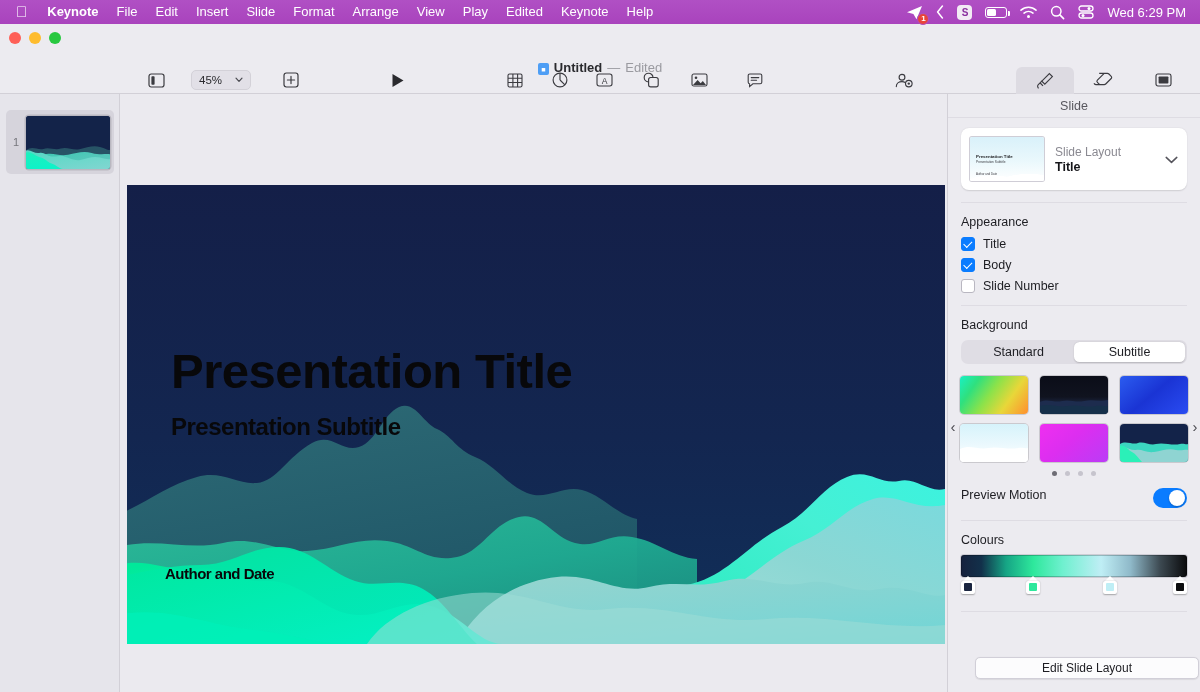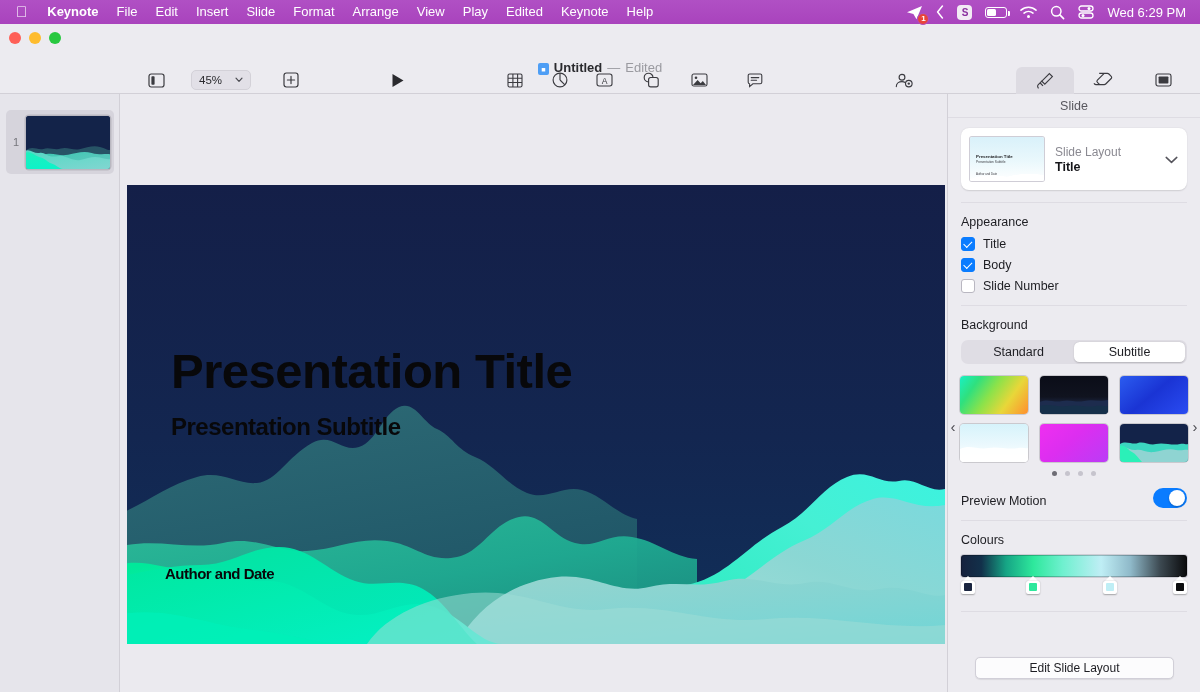--- a/index.html
+++ b/index.html
@@ -177,36 +177,36 @@
   }
   .arrow {
     position:absolute; top:50%; transform:translateY(-50%);
     font-size:15px; color:#4a4a50; width:14px; text-align:center;
   }
   .arrow.l { left:-2px; } .arrow.r { right:-2px; }
   .dots { display:flex; gap:8px; justify-content:center; margin-top:9px; }
   .dot { width:5px;height:5px;border-radius:50%;background:#c6c4cd; }
   .dot.on { background:#6e6d75; }
 
-  .row-between { display:flex; align-items:flex-end; justify-content:space-between; }
+  .row-between { display:flex; align-items:flex-start; justify-content:space-between; }
   .toggle { width:34px; height:20px; border-radius:10px; background:#0a7cff; position:relative; }
   .toggle .knob { position:absolute; top:2px; right:2px; width:16px;height:16px;border-radius:50%;background:#fff;box-shadow:0 1px 2px rgba(0,0,0,.25); }
 
   .grad-bar {
     height:22px; border-radius:3px; margin-top:8px;
     box-shadow:0 0 0 1px rgba(0,0,0,.22) inset, 0 0 0 1px #cecdd5;
   }
   .stops { position:relative; height:16px; margin-top:2px; }
   .stop { position:absolute; top:0; width:14px; height:14px; transform:translateX(-50%); }
   .stop .tri { position:absolute;left:50%;top:-3px;transform:translateX(-50%);width:0;height:0;border-left:5px solid transparent;border-right:5px solid transparent;border-bottom:5px solid #fff; }
   .stop .box { position:absolute;top:1.5px;left:0;width:14px;height:13px;background:#fff;border-radius:2px;box-shadow:0 0.5px 1.5px rgba(0,0,0,.3);display:flex;align-items:center;justify-content:center; }
   .stop .box i { display:block; width:8px;height:7.5px;border-radius:1px; }
 
   #edit-layout-btn {
-    position:absolute; left:27px; bottom:13px; width:199px; height:22px;
+    position:absolute; left:27px; bottom:13px; width:224px; height:22px;
     background:#fcfcfd; border:0.5px solid #d1cfd8; border-radius:5px;
     display:flex; align-items:center; justify-content:center;
     font-size:12px; color:#1d1d22;
     box-shadow:0 0.5px 1px rgba(0,0,0,.08);
   }
 </style>
 </head>
 <body>
 
 <div id="menubar">

